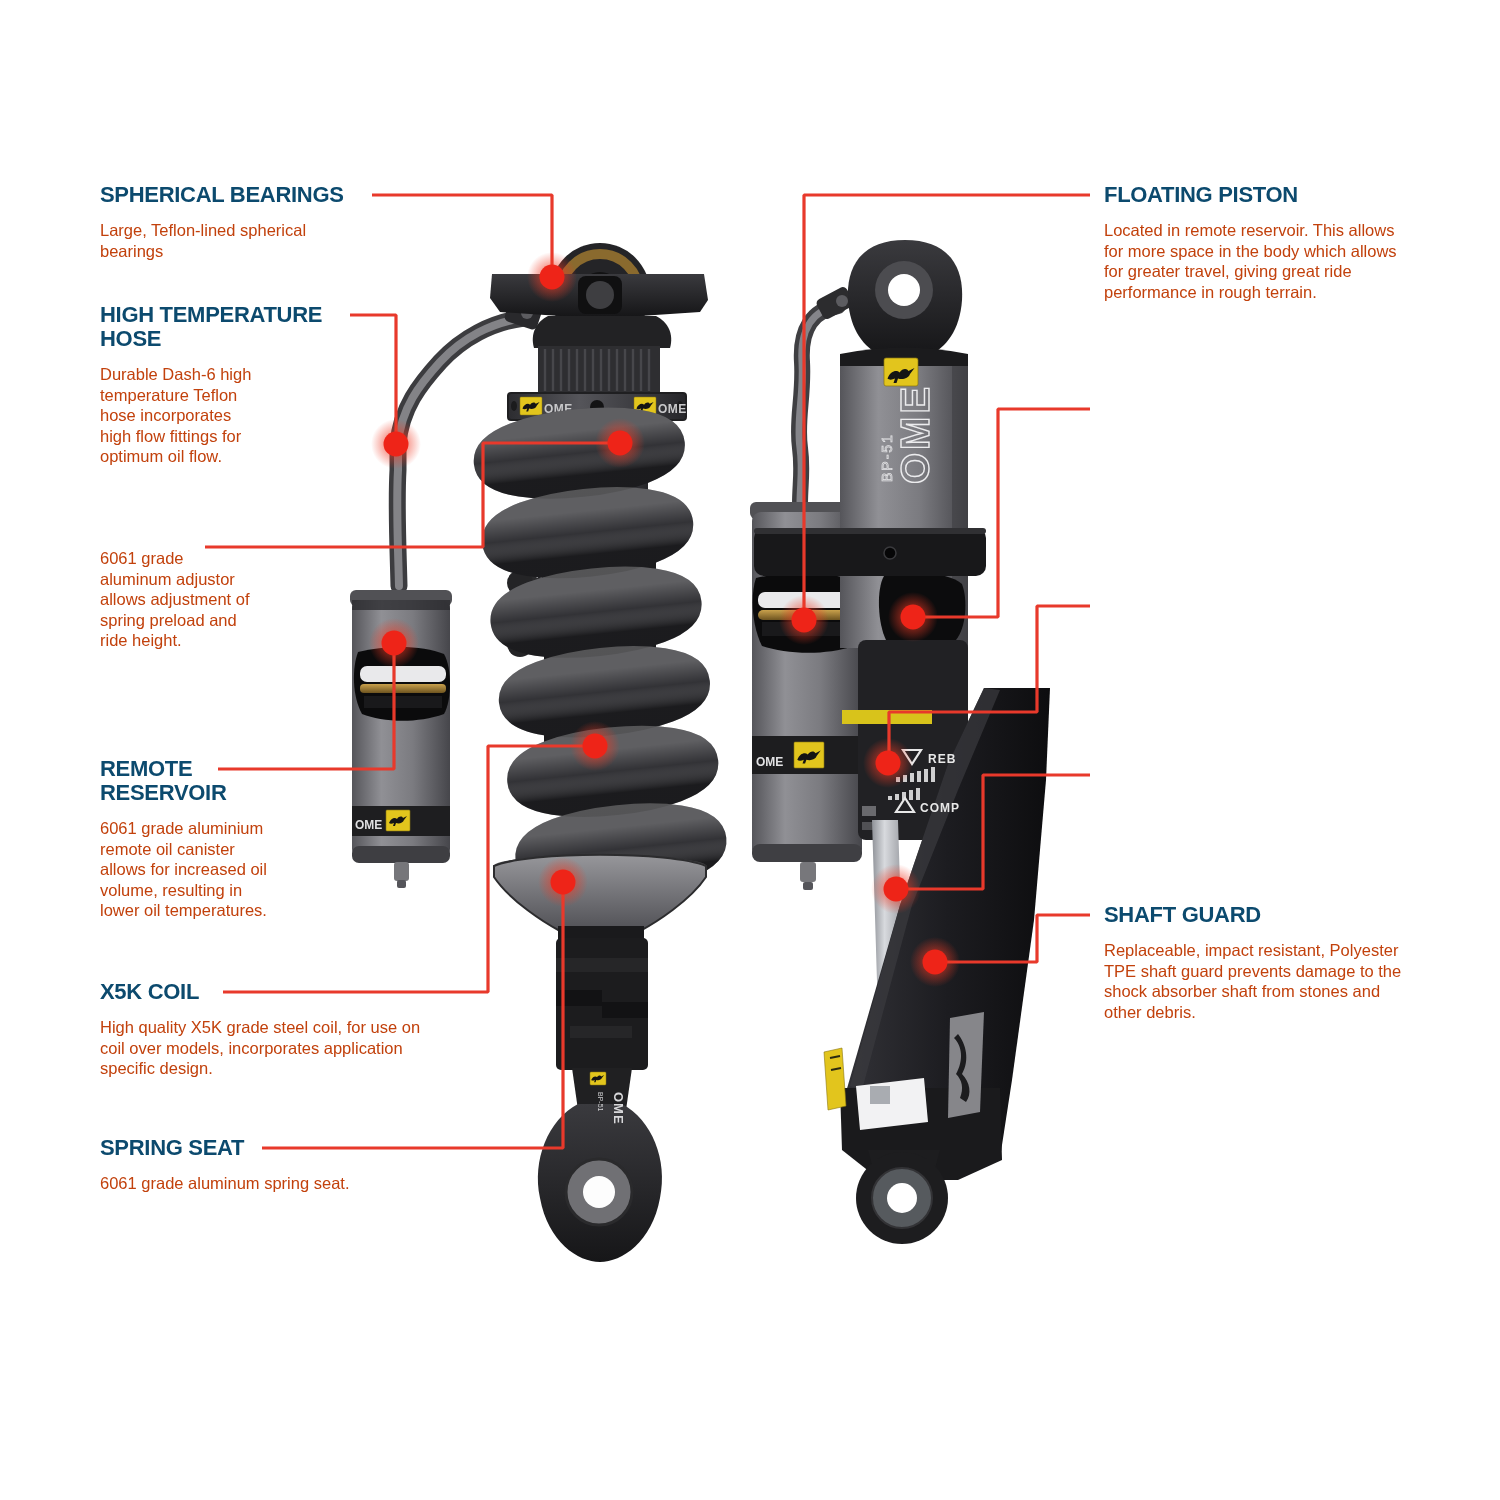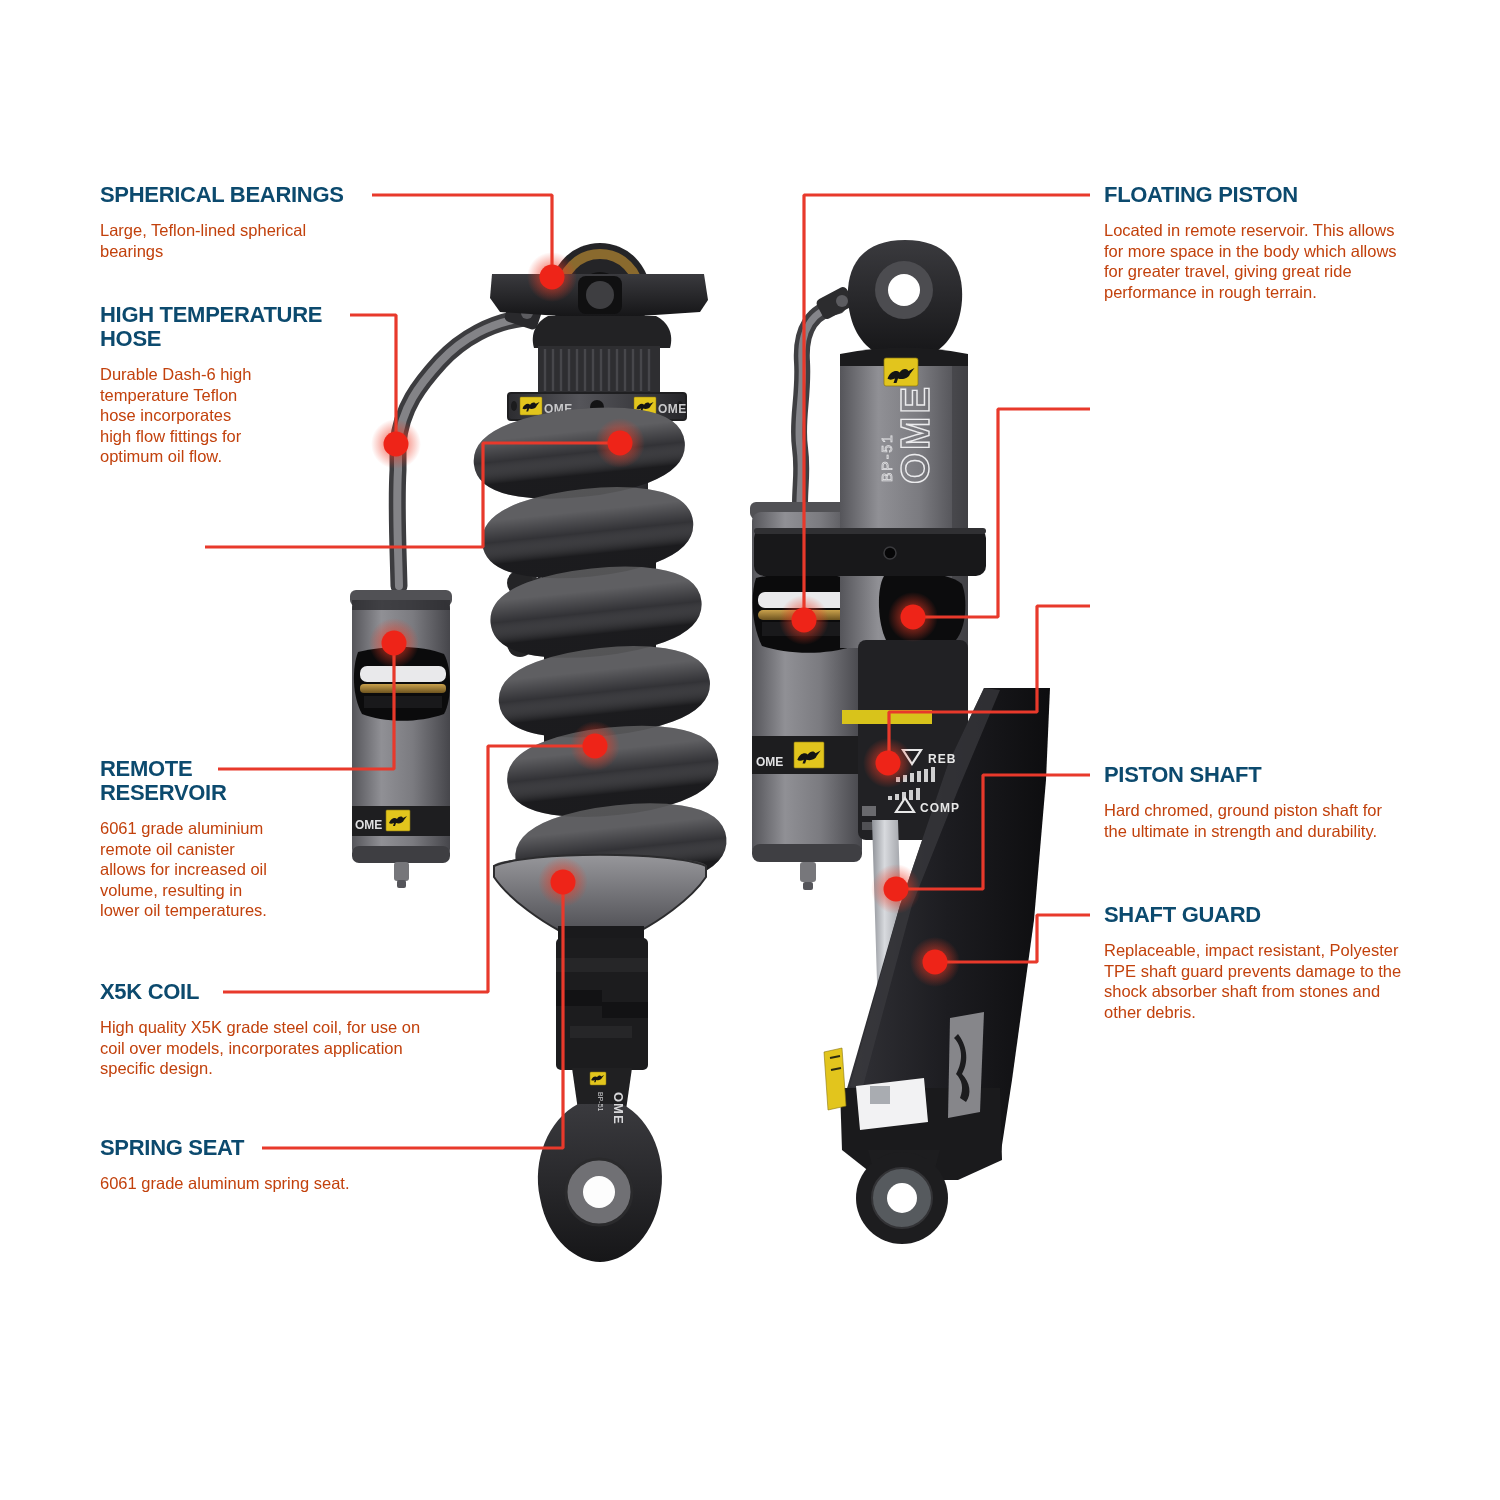--- a/index.html
+++ b/index.html
@@ -369,20 +369,25 @@
   <div class="callout" style="left:100px;top:303px;width:270px;">
     <h3>HIGH TEMPERATURE
 HOSE</h3>
     <p>Durable Dash-6 high
 temperature Teflon
 hose incorporates
 high flow fittings for
 optimum oil flow.</p>
   </div>
   <div class="callout" style="left:100px;top:535px;width:270px;">
+    <p>6061 grade
+aluminum adjustor
+allows adjustment of
+spring preload and
+ride height.</p>
   </div>
   <div class="callout" style="left:100px;top:757px;width:270px;">
     <h3>REMOTE
 RESERVOIR</h3>
     <p>6061 grade aluminium
 remote oil canister
 allows for increased oil
 volume, resulting in
 lower oil temperatures.</p>
   </div>
@@ -397,25 +402,20 @@
     <p>6061 grade aluminum spring seat.</p>
   </div>
 
   <div class="callout" style="left:1104px;top:183px;width:330px;">
     <h3>FLOATING PISTON</h3>
     <p>Located in remote reservoir. This allows
 for more space in the body which allows
 for greater travel, giving great ride
 performance in rough terrain.</p>
   </div>
-  <div class="callout" style="left:1104px;top:763px;width:330px;">
-    <h3>PISTON SHAFT</h3>
-    <p>Hard chromed, ground piston shaft for
-the ultimate in strength and durability.</p>
-  </div>
   <div class="callout" style="left:1104px;top:903px;width:340px;">
     <h3>SHAFT GUARD</h3>
     <p>Replaceable, impact resistant, Polyester
 TPE shaft guard prevents damage to the
 shock absorber shaft from stones and
 other debris.</p>
   </div>
 
 </div>
 

